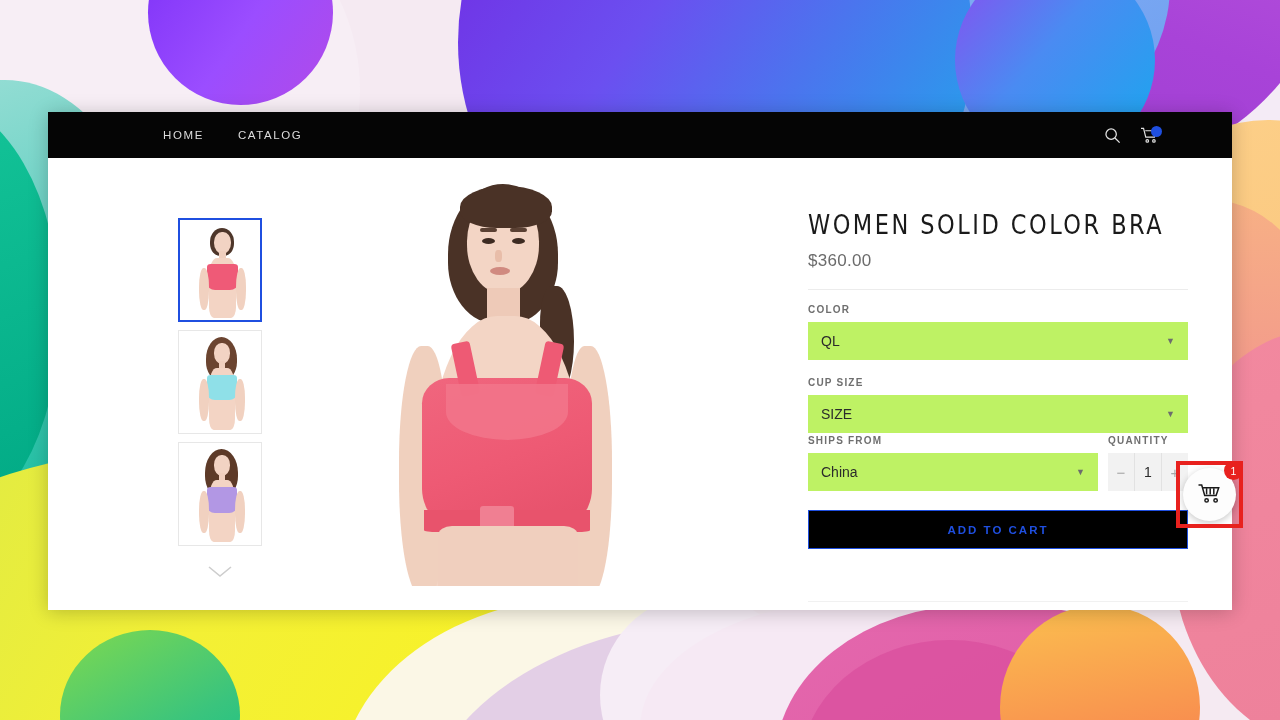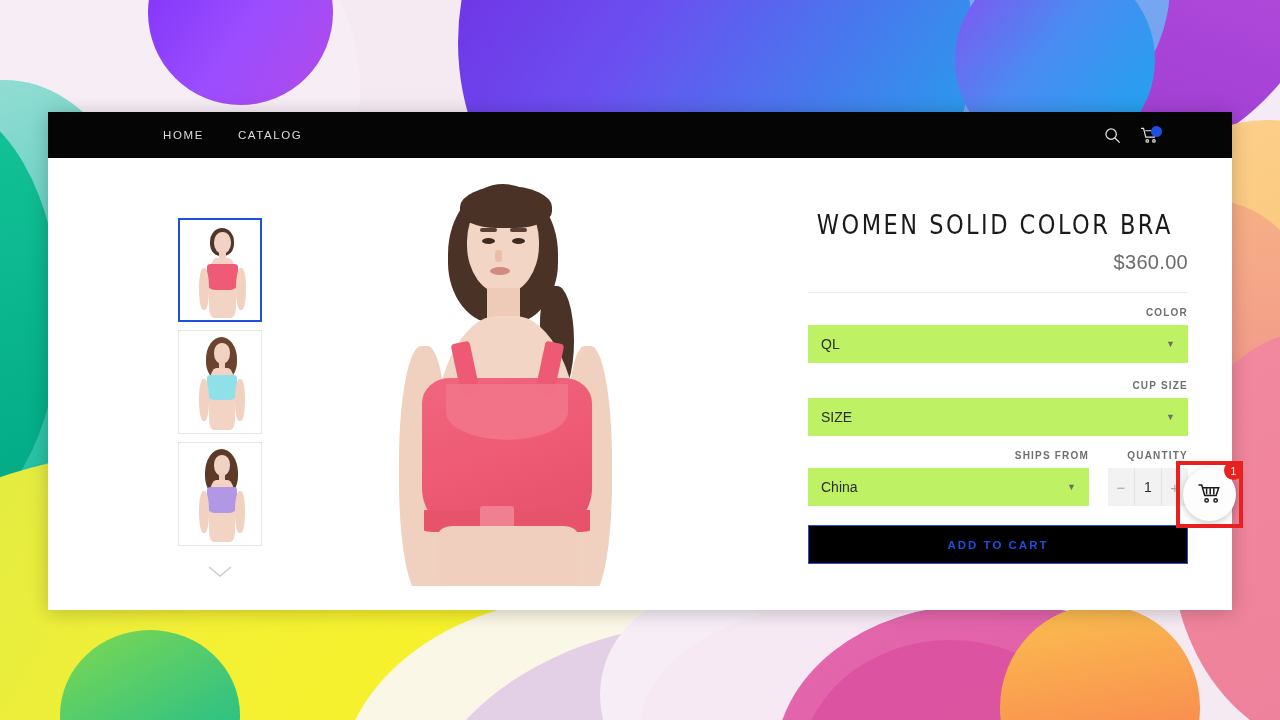--- a/index.html
+++ b/index.html
@@ -156,21 +156,20 @@
     position: absolute; right: -3px; top: -1px;
     width: 11px; height: 11px; border-radius: 50%;
     background: #1f4fe0;
   }
 
   
   #content {
     display: flex;
     padding: 8px 0 0 0;
     height: 452px;
-    text-align: right;
   }
 
   
   #gallery {
     width: 108px;
     padding-top: 52px;
     margin-left: 118px;
     display: flex;
     flex-direction: column;
     align-items: center;
@@ -230,21 +229,21 @@
     letter-spacing: 2.6px;
     color: #1a1a1a;
     text-transform: uppercase;
     font-weight: 400;
     white-space: nowrap;
     transform: scaleX(.96);
     transform-origin: left center;
   }
   #product-price {
     margin-top: 11px;
-    font-size: 20px;
+    font-size: 17px;
     color: #6b6b6b;
     letter-spacing: .3px;
   }
   .divider { height: 1px; background: #ececec; margin: 18px 0 0 0; }
 
   .opt-grid {
     display: flex;
     gap: 17px;
     margin-top: 14px;
     flex-direction: column;
@@ -267,21 +266,21 @@
     font-size: 14px;
     color: #2b2b2b;
     cursor: pointer;
     position: relative;
   }
   .select-box .caret {
     position: absolute; right: 13px;
     color: #6d6d6d; font-size: 9px;
   }
 
-  .row2 { display: flex; gap: 19px; margin-top: 14px; align-items: flex-end; }
+  .row2 { display: flex; gap: 10px; margin-top: 2px; align-items: flex-end; }
   .ships-block { flex: 1 1 auto; }
   .qty-block { flex: 0 0 80px; }
   .qty-control {
     height: 38px;
     background: #f2f2f2;
     display: flex; align-items: center;
   }
   .qty-btn {
     width: 26px; height: 38px;
     display: flex; align-items: center; justify-content: center;

